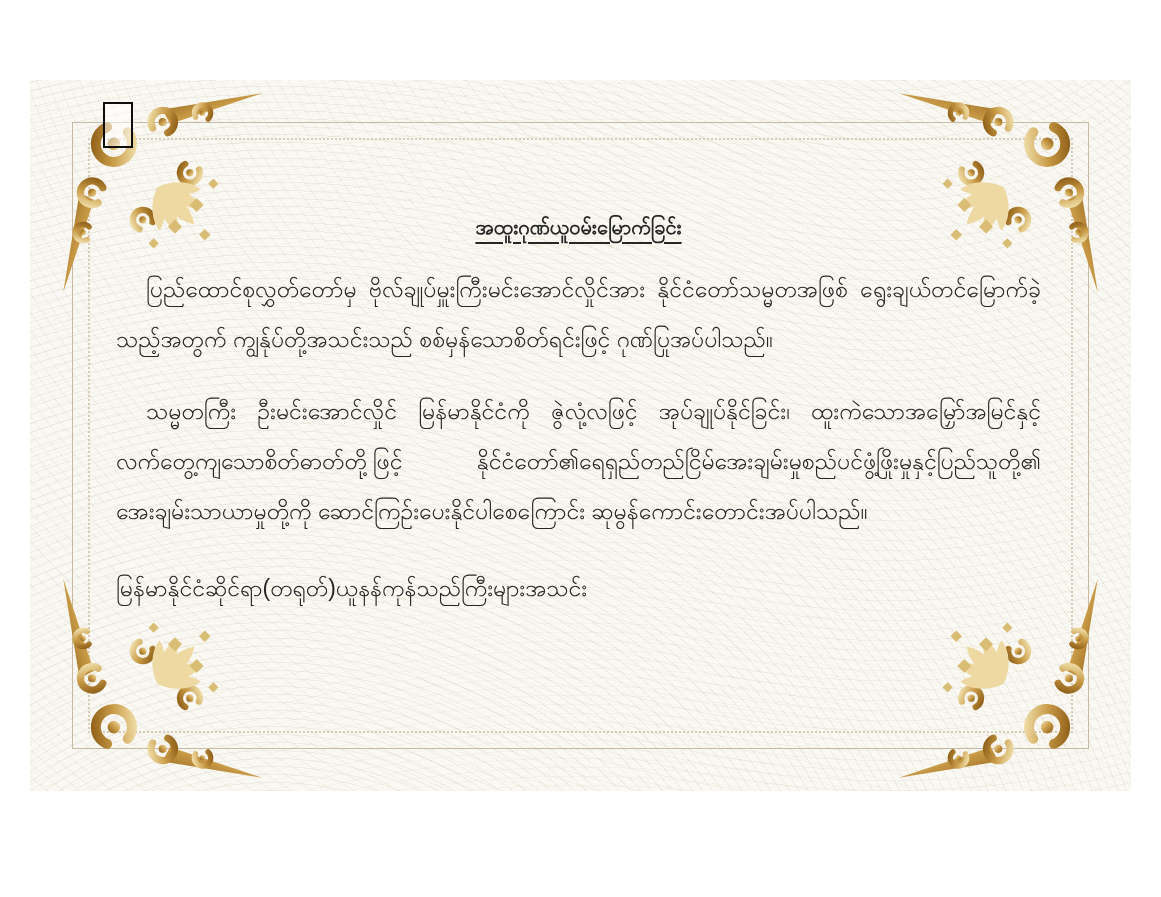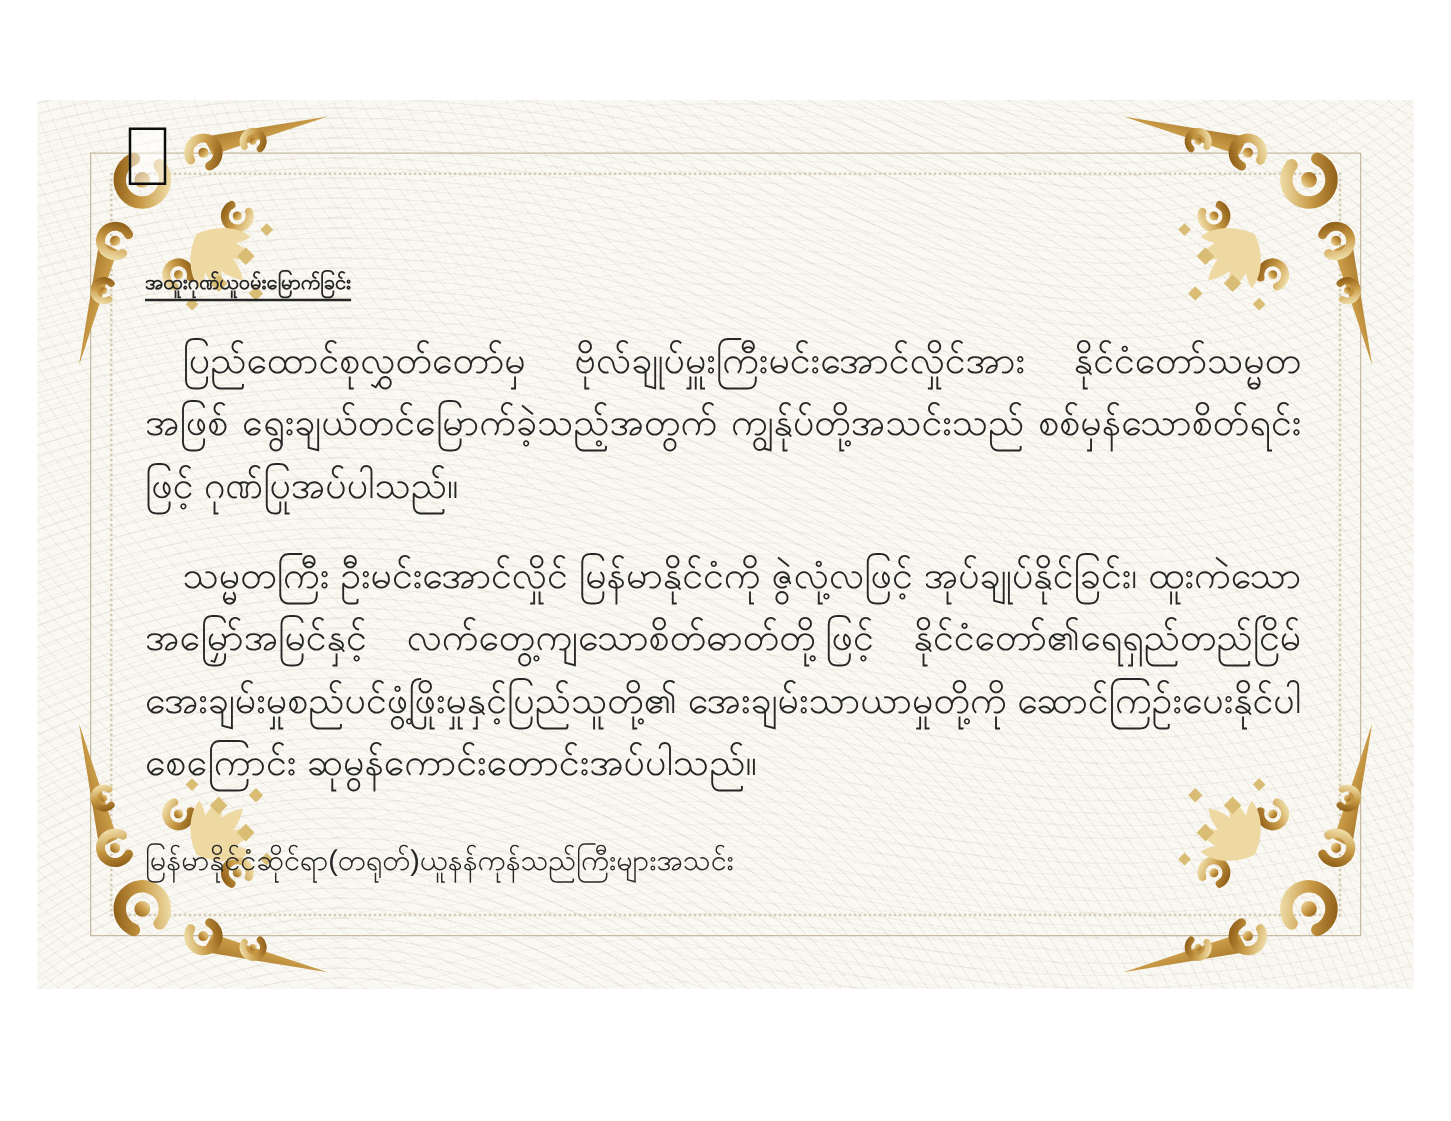--- a/index.html
+++ b/index.html
@@ -56,33 +56,33 @@
     width:30px; height:46px;
     border:2px solid #0d0d0d;
     background:rgba(255,255,255,0.5);
   }
   .content{
     position:absolute;
     left:86px; right:90px; top:128px;
     color:var(--text-color);
   }
   .title{
-    text-align:left;
-    font-size:16px;
+    text-align:center;
+    font-size:20px;
     font-weight:bold;
     line-height:38px;
     margin-bottom:18px;
   }
   .title span{
     text-decoration:underline;
     text-decoration-thickness:2px;
     text-underline-offset:8px;
   }
   .body-para{
-    font-size:30px;
+    font-size:23px;
     line-height:50px;
     text-align:justify;
     text-align-last:left;
     text-indent:30px;
     word-break:break-word;
     margin-bottom:22px;
   }
   .signature{
     font-size:23px;
     font-weight:normal;

